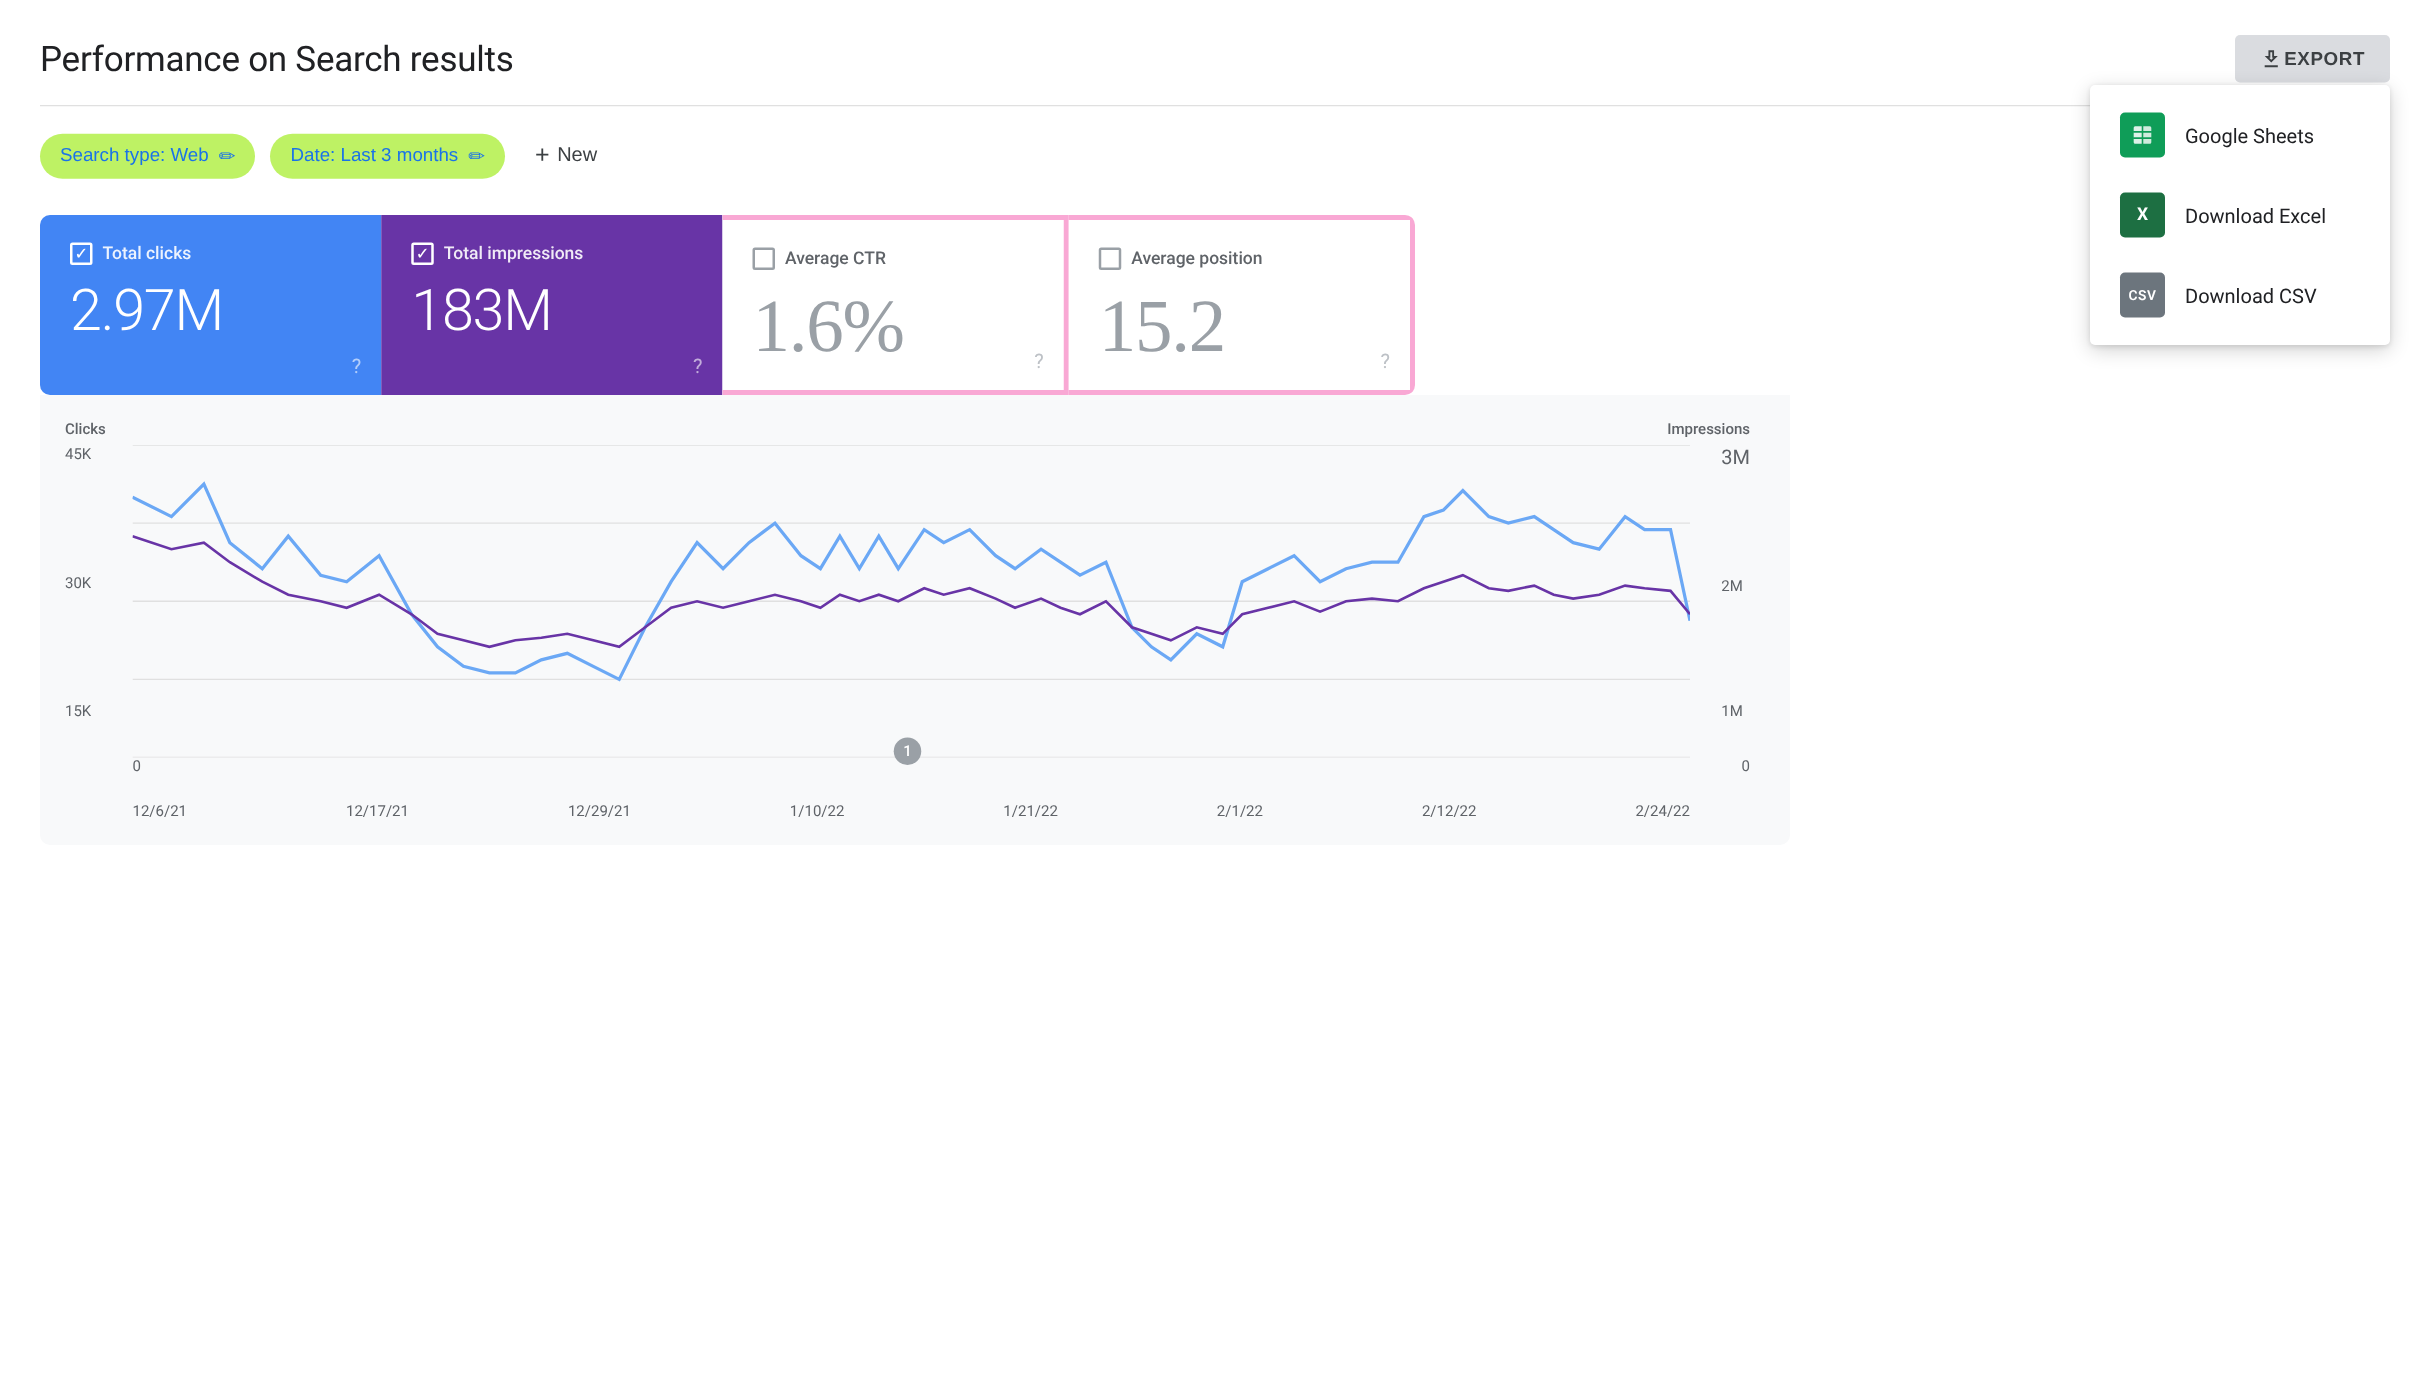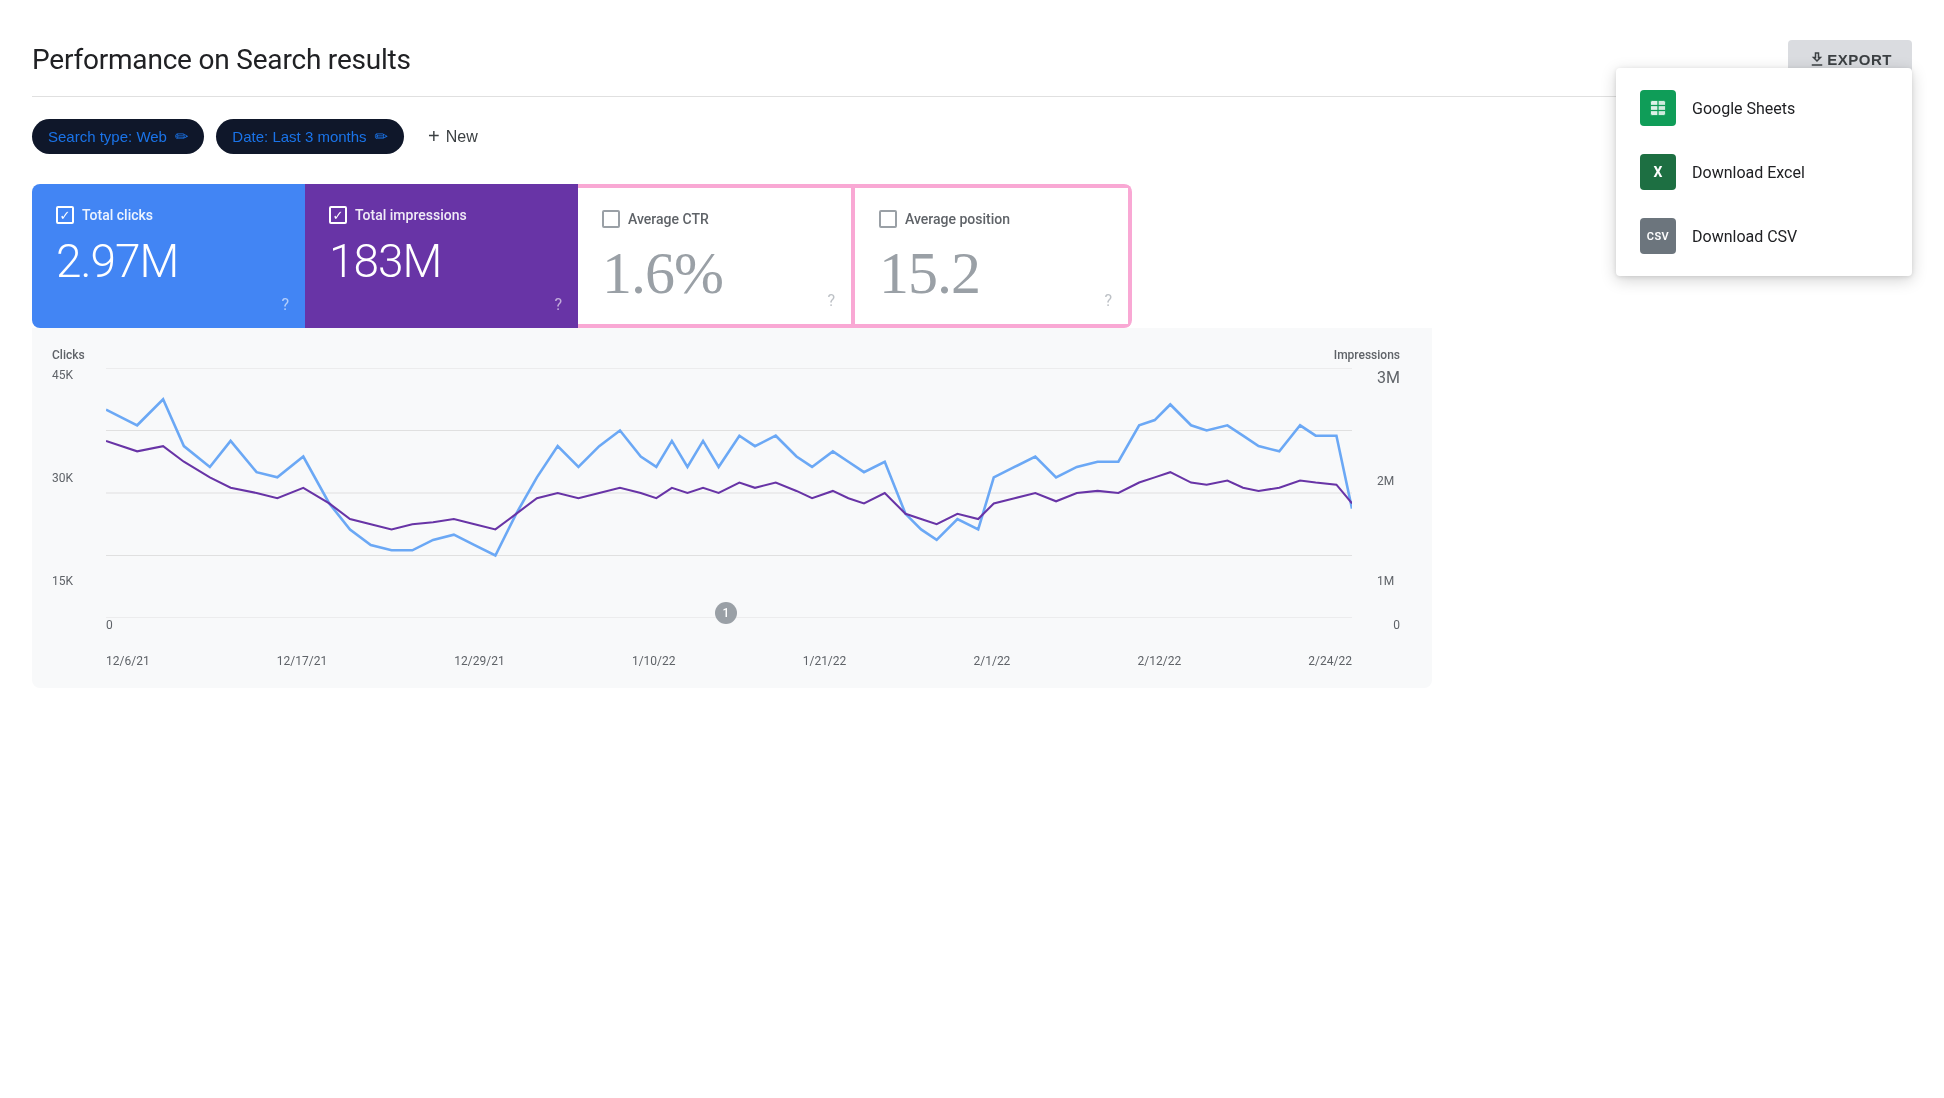--- a/index.html
+++ b/index.html
@@ -6,21 +6,21 @@
     body {
       font-family: 'Google Sans', Roboto, Arial, sans-serif;
       background: #f1f3f4;
       min-height: 1098px;
       min-width: 1944px;
       position: relative;
     }
     .main-container {
       background: #fff;
       margin: 0;
-      padding: 40px 32px 32px 32px;
+      padding: 28px 32px 32px 32px;
       min-height: 1098px;
       position: relative;
     }
     .header-row {
       display: flex;
       align-items: center;
       justify-content: space-between;
       margin-bottom: 18px;
     }
     .page-title {
@@ -52,21 +52,21 @@
     .filter-row {
       display: flex;
       align-items: center;
       gap: 12px;
       margin-bottom: 28px;
     }
     .filter-chip {
       display: flex;
       align-items: center;
       gap: 8px;
-      background: #0f172a;
+      background: #bef264;
       border-radius: 20px;
       padding: 8px 16px;
       font-size: 15px;
       color: #1a73e8;
       cursor: pointer;
       border: none;
     }
     .filter-chip .edit-icon {
       color: #1a73e8;
       font-size: 16px;
@@ -203,21 +203,21 @@
     }
 
     
     .export-dropdown {
       position: absolute;
       top: 68px;
       right: 32px;
       background: #fff;
       border-radius: 4px;
       box-shadow: 0 4px 16px rgba(0,0,0,0.18), 0 1px 4px rgba(0,0,0,0.10);
-      width: 296px;
+      width: 240px;
       z-index: 100;
       padding: 8px 0;
     }
     .dropdown-item {
       display: flex;
       align-items: center;
       gap: 16px;
       padding: 14px 24px;
       cursor: pointer;
       font-size: 16px;

